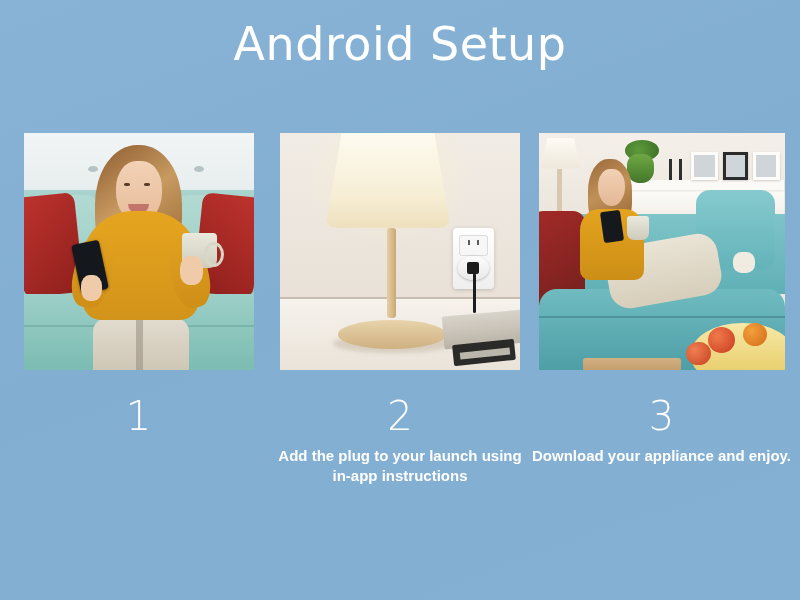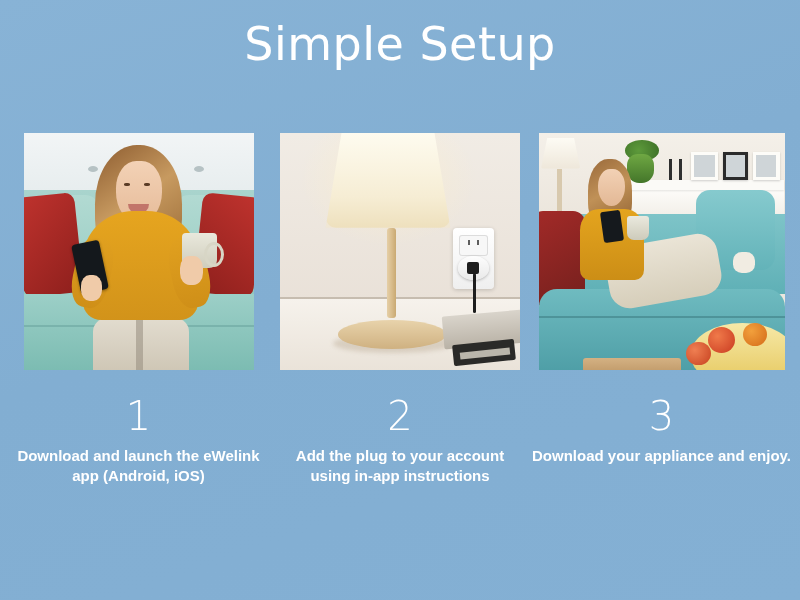--- a/index.html
+++ b/index.html
@@ -166,21 +166,21 @@
   .p3 .fruit.f3 { right:30%; bottom:2%; width:10%; height:10%; background:radial-gradient(circle at 35% 35%,#ef7f52,#c7411f); }
   .p3 .table3 { position:absolute; left:18%; bottom:-4%; width:40%; height:9%; background:linear-gradient(#d4b183,#b8915f); border-radius:3px; }
   .p3 .lamp3 { position:absolute; left:1%; top:2%; width:16%; height:13%; background:linear-gradient(#fdfbf4,#eee7da); border-radius:3px; clip-path:polygon(16% 0,84% 0,100% 100%,0% 100%); }
   .p3 .lampstem3 { position:absolute; left:7.5%; top:15%; width:2%; height:22%; background:#d8c9ae; }
 </style>
 </head>
 <body>
 
 <div class="poster">
 
-  <div class="title">Simple Setup</div>
+  <div class="title">Android Setup</div>
 
   <div class="steps">
 
     <div class="step step-1">
       <div class="photo p1">
         <div class="wall"></div>
         <div class="wall-dot a"></div>
         <div class="wall-dot b"></div>
         <div class="sofa-back"></div>
         <div class="cushion l"></div>
@@ -200,21 +200,20 @@
         <div class="body"></div>
         <div class="arm-l"></div>
         <div class="arm-r"></div>
         <div class="phone"></div>
         <div class="hand-l"></div>
         <div class="mug"></div>
         <div class="mug-handle"></div>
         <div class="hand-r"></div>
       </div>
       <div class="step-number">1</div>
-      <div class="caption">Download and launch the eWelink app (Android, iOS)</div>
     </div>
 
     <div class="step step-2">
       <div class="photo p2">
         <div class="wall2"></div>
         <div class="table"></div>
         <div class="table-edge"></div>
         <div class="glow"></div>
         <div class="base-shadow"></div>
         <div class="base"></div>
@@ -225,21 +224,21 @@
         <div class="card-t"></div>
         <div class="outlet"></div>
         <div class="socket"></div>
         <div class="slot l"></div>
         <div class="slot r"></div>
         <div class="plug"></div>
         <div class="prong"></div>
         <div class="cord"></div>
       </div>
       <div class="step-number">2</div>
-      <div class="caption">Add the plug to your account using in-app instructions</div>
+      <div class="caption">Add the plug to your launch using in-app instructions</div>
     </div>
 
     <div class="step step-3">
       <div class="photo p3">
         <div class="wall3"></div>
         <div class="lamp3"></div>
         <div class="lampstem3"></div>
         <div class="panel"></div>
         <div class="panel-line"></div>
         <div class="shelf"></div>

